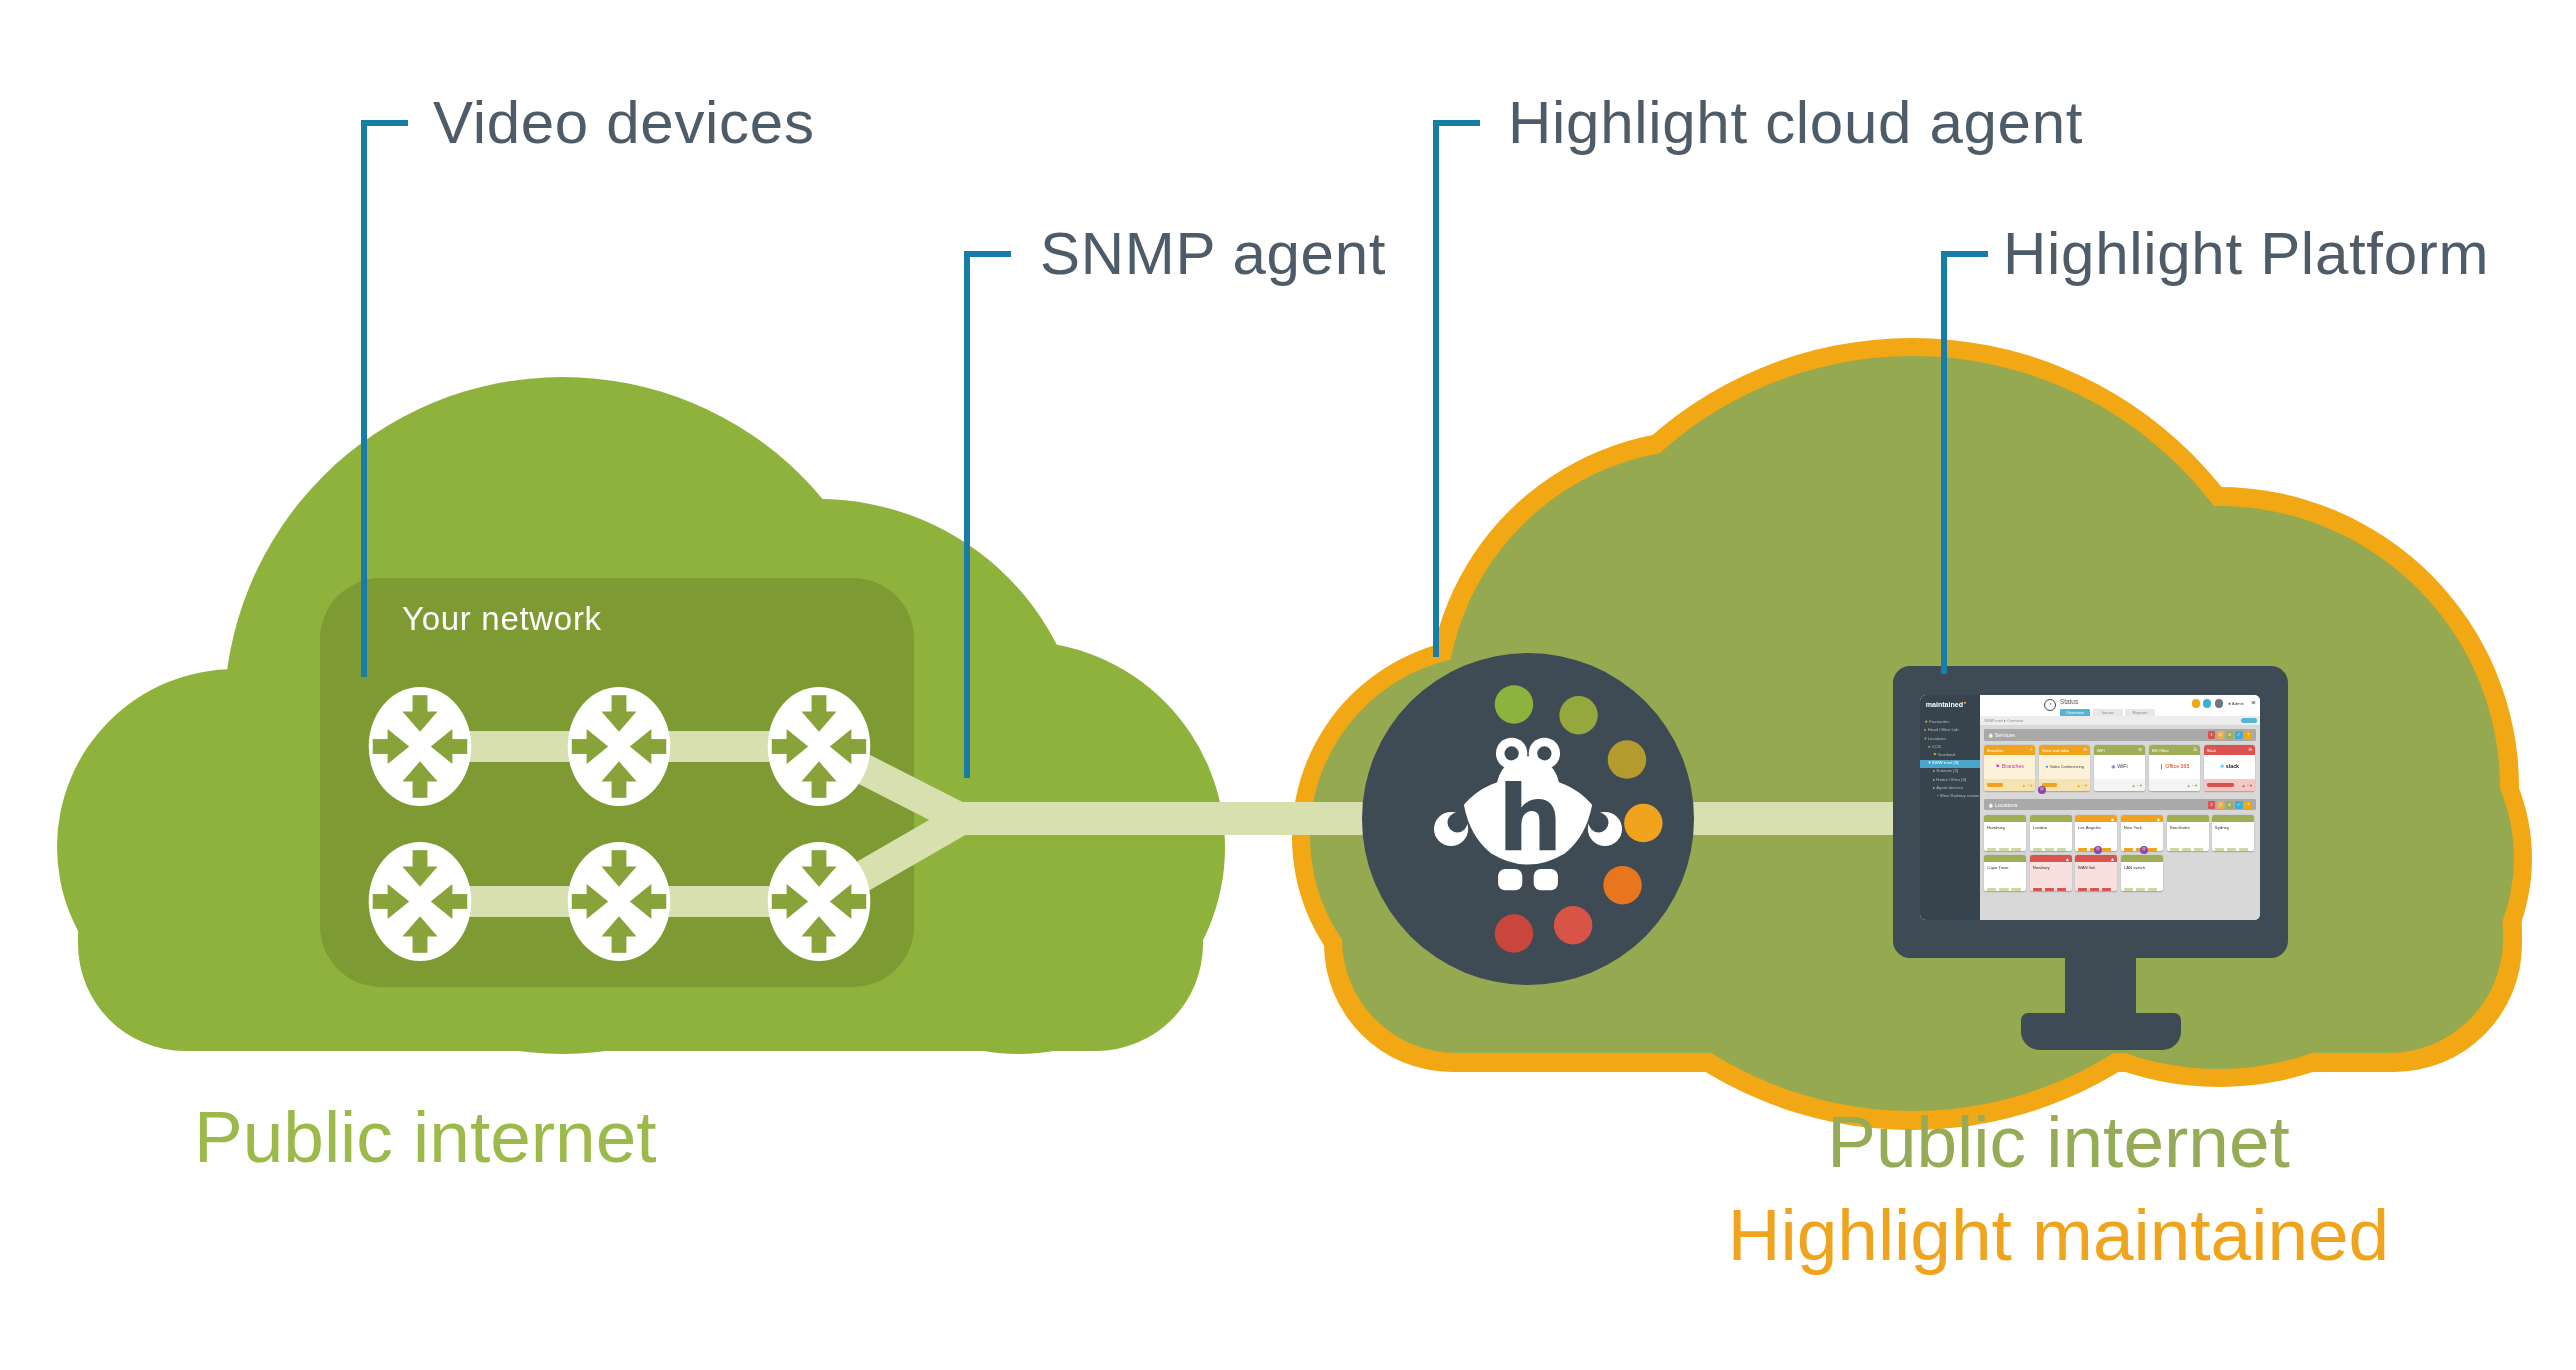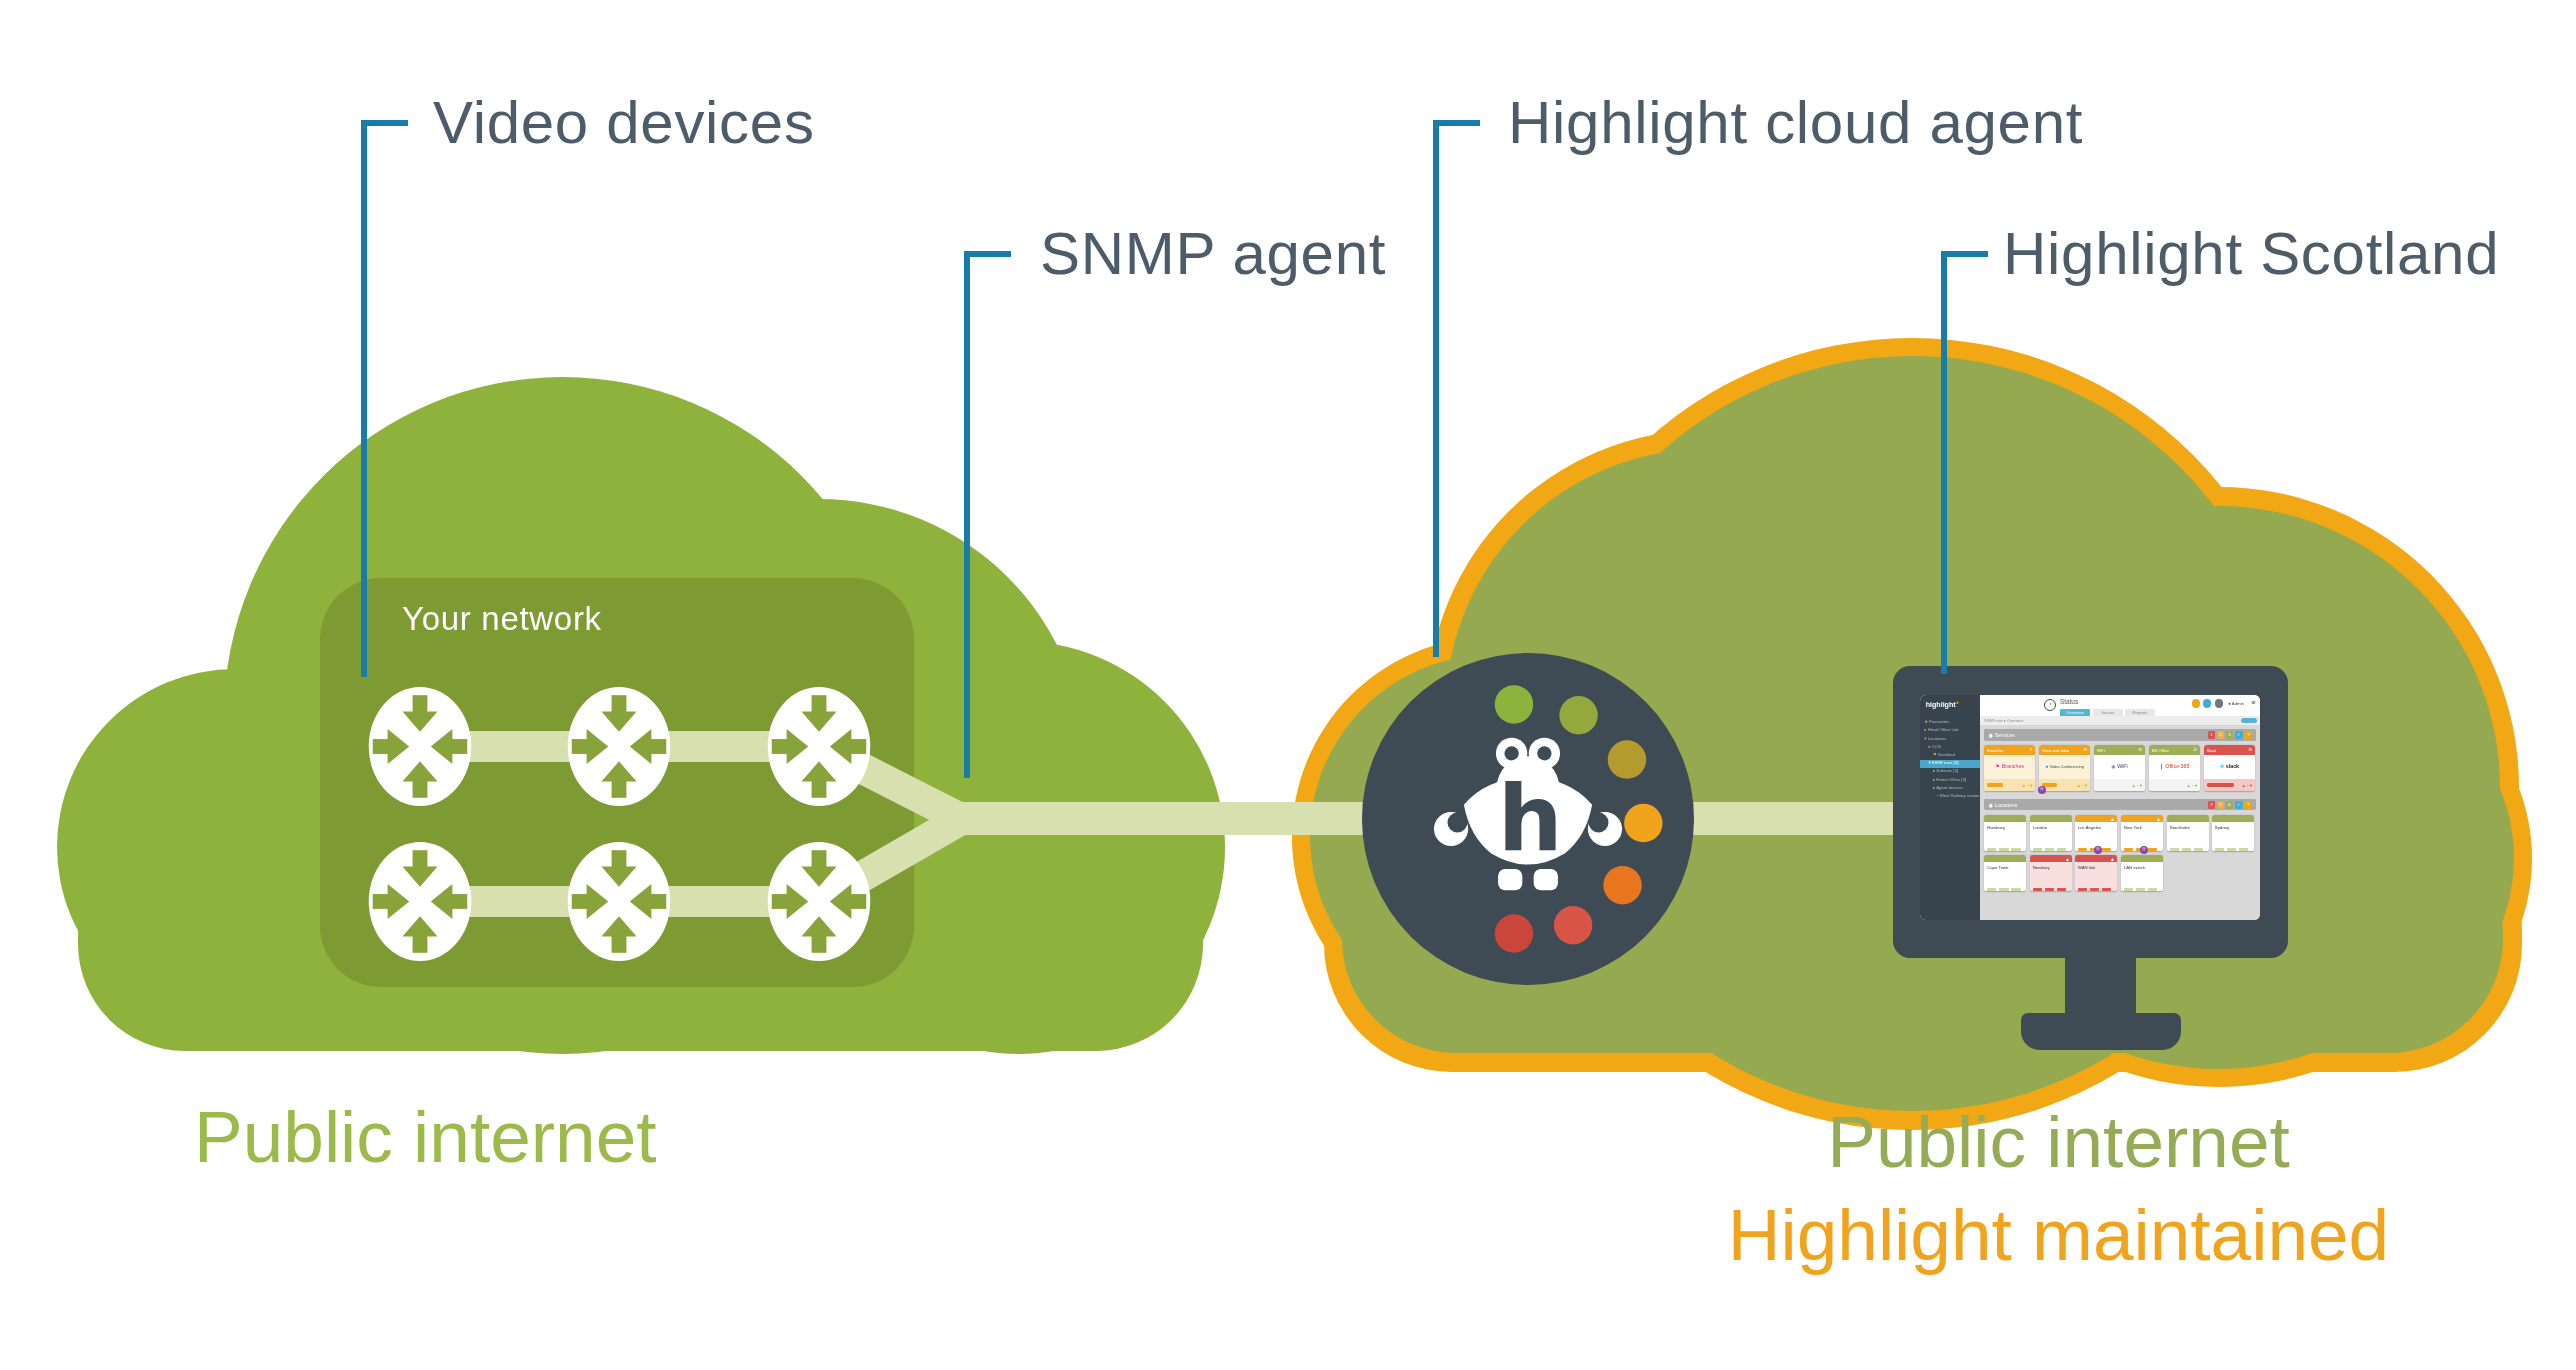--- a/index.html
+++ b/index.html
@@ -213,21 +213,21 @@
       <text x="3" y="44" font-size="128" font-weight="bold" fill="#3E4A54" text-anchor="middle" font-family="DejaVu Sans, sans-serif">h</text>
     </g>
   </svg>
 
   <div class="monitor-bezel"></div>
   <div class="monitor-neck"></div>
   <div class="monitor-foot"></div>
 
   <div class="screen">
     <div class="scr-sidebar">
-      <div class="scr-logo"><span>highlight</span><span class="dot">●</span></div>
+      <div class="scr-logo"><span>maintained</span><span class="dot">●</span></div>
       <div id="scr-tree">
           <div class="scr-item" style="top: 24px; padding-left: 4.3px;"><span style="color:#D8B13C;">★</span> Favourites</div>
           <div class="scr-item" style="top: 32px; padding-left: 4.3px;"><span style="color:#D8B13C;">▸</span> Head Office Lab</div>
           <div class="scr-item" style="top: 41px; padding-left: 4.3px;"><span style="color:#D8B13C;">▾</span> Locations</div>
           <div class="scr-item" style="top: 49px; padding-left: 8.5px;"><span style="color:#D8B13C;">▸</span> CCS</div>
           <div class="scr-item" style="top: 57px; padding-left: 13px;"><span style="color:#D8B13C;">⚑</span> Scotland</div>
           <div class="scr-item active" style="top: 65px; padding-left: 8.5px;"><span style="color:#fff;">▾</span> SWW trust [3]</div>
           <div class="scr-item" style="top: 73px; padding-left: 13px;"><span style="color:#D8B13C;">▸</span> Subnets [3]</div>
           <div class="scr-item" style="top: 82px; padding-left: 13px;"><span style="color:#D8B13C;">▸</span> Home Office [4]</div>
           <div class="scr-item" style="top: 90px; padding-left: 13px;"><span style="color:#D8B13C;">▸</span> Agent devices</div>
@@ -411,21 +411,21 @@
   <div class="callout-line" style="left:964px;top:251px;width:47px;height:5.7px;"></div>
   <div class="callout-line" style="left:964px;top:251px;width:5.7px;height:527px;"></div>
   <div class="callout-line" style="left:1433px;top:120px;width:47px;height:5.7px;"></div>
   <div class="callout-line" style="left:1433px;top:120px;width:5.7px;height:537px;"></div>
   <div class="callout-line" style="left:1941px;top:251px;width:47px;height:5.7px;"></div>
   <div class="callout-line" style="left:1941px;top:251px;width:5.7px;height:423px;"></div>
 
   <div class="callout-label" style="left:433px;top:88px;">Video devices</div>
   <div class="callout-label" style="left:1040px;top:219px;">SNMP agent</div>
   <div class="callout-label" style="left:1508px;top:88px;">Highlight cloud agent</div>
-  <div class="callout-label" style="left:2003px;top:219px;">Highlight Scotland</div>
+  <div class="callout-label" style="left:2003px;top:219px;">Highlight Platform</div>
 
   <div class="caption" style="left:194px;top:1095px;color:#9CBA4A;">Public internet</div>
   <div class="caption-right">
     <div style="color:#95AB55;">Public internet</div>
     <div style="color:#F0A41E;">Highlight maintained</div>
   </div>
 
 </div>
 
 

